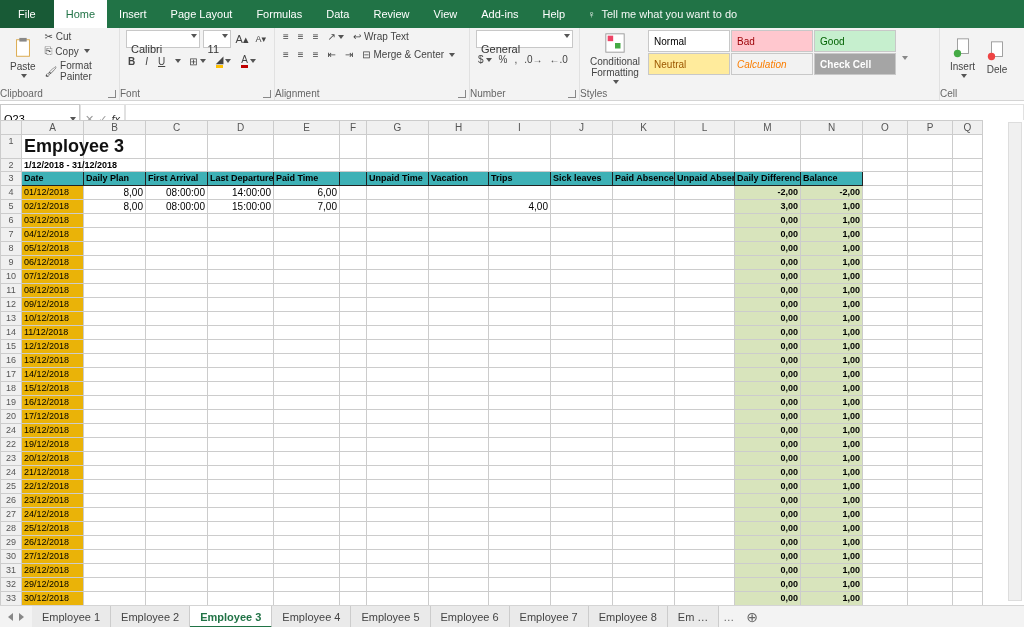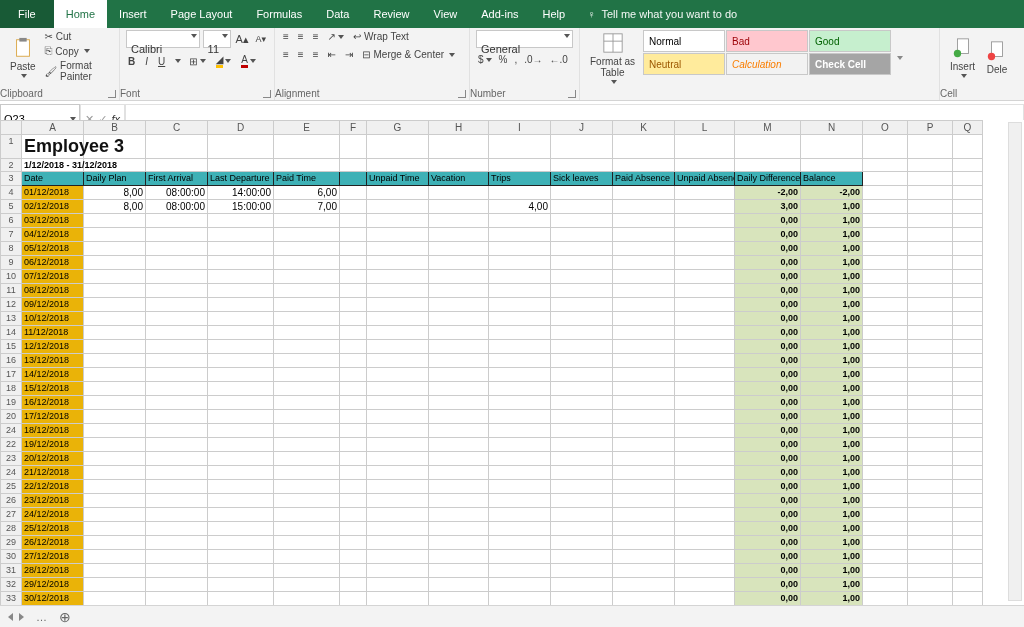--- a/index.html
+++ b/index.html
@@ -47,21 +47,21 @@
 .gridwrap{position:absolute;top:120px;left:0;right:0;bottom:22px;overflow:hidden;background:#fff}
 .colhdrs{display:flex;height:15px;position:sticky;top:0}
 .corner{width:22px;border:1px solid #ccc;background:#f0f0f0}
 .ch{border:1px solid #ccc;border-left:0;background:#f0f0f0;font-size:10px;color:#555;text-align:center;line-height:14px}
 .rows{}
 .r{display:flex;height:14px}
 .rh{width:22px;border:1px solid #ccc;border-top:0;background:#f0f0f0;font-size:9px;color:#555;text-align:center;line-height:13px}
 .c{border-right:1px solid #ccc;border-bottom:1px solid #ccc;font-size:10px;line-height:13px;padding:0 2px;overflow:hidden;white-space:nowrap}
 .title{font-size:18px;font-weight:bold;color:#111;line-height:22px}
 .subtitle{font-size:9px;font-weight:bold}
-.hdrcell{background:#3eb1b6;color:#000;font-weight:normal;font-size:9px;border-color:#222!important}
+.hdrcell{background:#3eb1b6;color:#000;font-weight:bold;font-size:9px;border-color:#222!important}
 .datecell{background:#eab308;font-size:9px}
 .diffcell{background:#d8e4bc;text-align:right;font-weight:bold;font-size:9px}
 .rnum{text-align:right}
 
 
 .sheettabs{position:absolute;bottom:0;left:0;right:0;height:22px;background:#f3f3f3;display:flex;align-items:center;font-size:11px;border-top:1px solid #d4d4d4}
 .stnav{display:flex;gap:6px;padding:0 8px;color:#888}
 .st{padding:0 10px;height:22px;line-height:22px;border-right:1px solid #ccc;cursor:pointer;color:#444;background:#eaeaea}
 .st.active{background:#fff;color:#217346;font-weight:bold;border-bottom:2px solid #217346}
 .stadd{padding:0 8px;font-size:14px;color:#666;cursor:pointer}
@@ -219,39 +219,40 @@
     </div>
     <div class="label">Number</div>
     <div class="dialoglauncher"></div>
   </div>
 
   <div class="grp" style="width:360px">
     <div class="row" style="height:55px;gap:4px;align-items:flex-start">
       <div class="btnbig">
         <svg viewBox="0 0 24 24">
             <rect x="2" y="2" width="20" height="20" fill="#fff" stroke="#999"></rect>
-            <line x1="2" y1="10" x2="22" y2="10" stroke="#999"></line>
-            <line x1="12" y1="2" x2="12" y2="22" stroke="#999"></line>
+            <rect x="4" y="4" width="6" height="6" fill="#e46"></rect>
+            <rect x="12" y="12" width="6" height="6" fill="#4a4"></rect>
           </svg>
-        <span style="white-space:pre-line">Format as
-Table</span>
+        <span style="white-space:pre-line">Conditional
+Formatting</span>
           <span class="dd-arrow"></span>
       </div>
       <div class="styles-grid">
         <div class="style-cell style-normal">Normal</div>
         <div class="style-cell style-bad">Bad</div>
         <div class="style-cell style-good">Good</div>
         <div class="style-cell style-neutral">Neutral</div>
         <div class="style-cell style-calc">Calculation</div>
         <div class="style-cell style-check">Check Cell</div>
       </div>
       <div class="stack" style="justify-content:center">
           <span class="dd-arrow" style="border-top-color:#888"></span>
         </div>
     </div>
+    <div class="label">Styles</div>
   </div>
 
   <div class="grp" style="width:80px;border-right:0">
     <div class="row" style="height:55px">
       <div class="btnbig">
         <svg viewBox="0 0 24 24">
             <rect x="6" y="2" width="12" height="16" fill="#fff" stroke="#999"></rect>
             <circle cx="6" cy="18" r="4" fill="#4a4"></circle>
           </svg>
         <span>Insert</span>
@@ -967,15 +968,26 @@
     </div>
 </div>
 
 <div class="scroll"></div>
 
 <div class="sheettabs">
   <div class="stnav">
     <div class="tri-l"></div>
     <div class="tri-r"></div>
   </div>
+  <div id="sheets" style="display:flex">
+      <div class="st">Employee 1</div>
+      <div class="st">Employee 2</div>
+      <div class="st active">Employee 3</div>
+      <div class="st">Employee 4</div>
+      <div class="st">Employee 5</div>
+      <div class="st">Employee 6</div>
+      <div class="st">Employee 7</div>
+      <div class="st">Employee 8</div>
+      <div class="st">Em …</div>
+    </div>
   <div style="padding:0 4px;color:#666">…</div>
   <div class="stadd">⊕</div>
 </div>
 
 </body></html>

